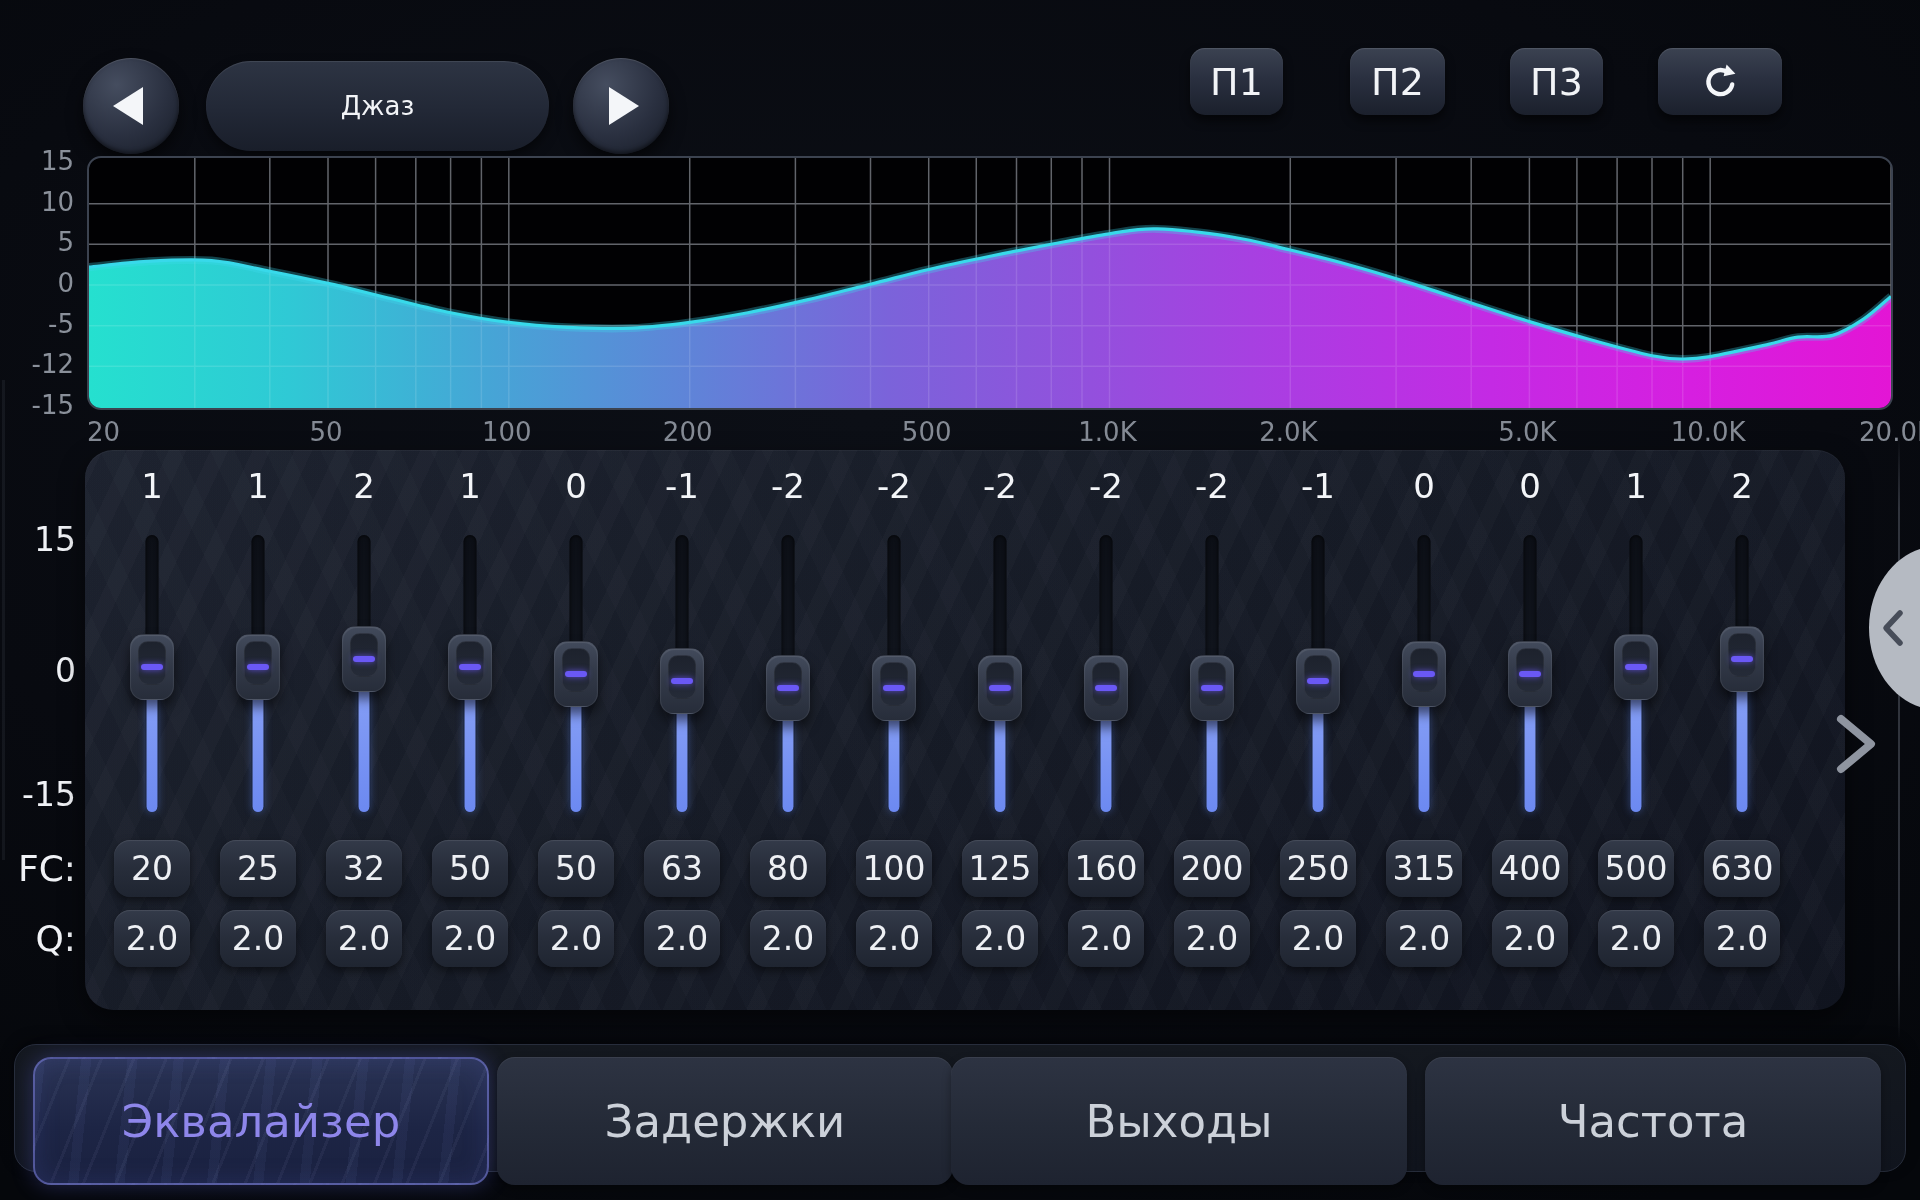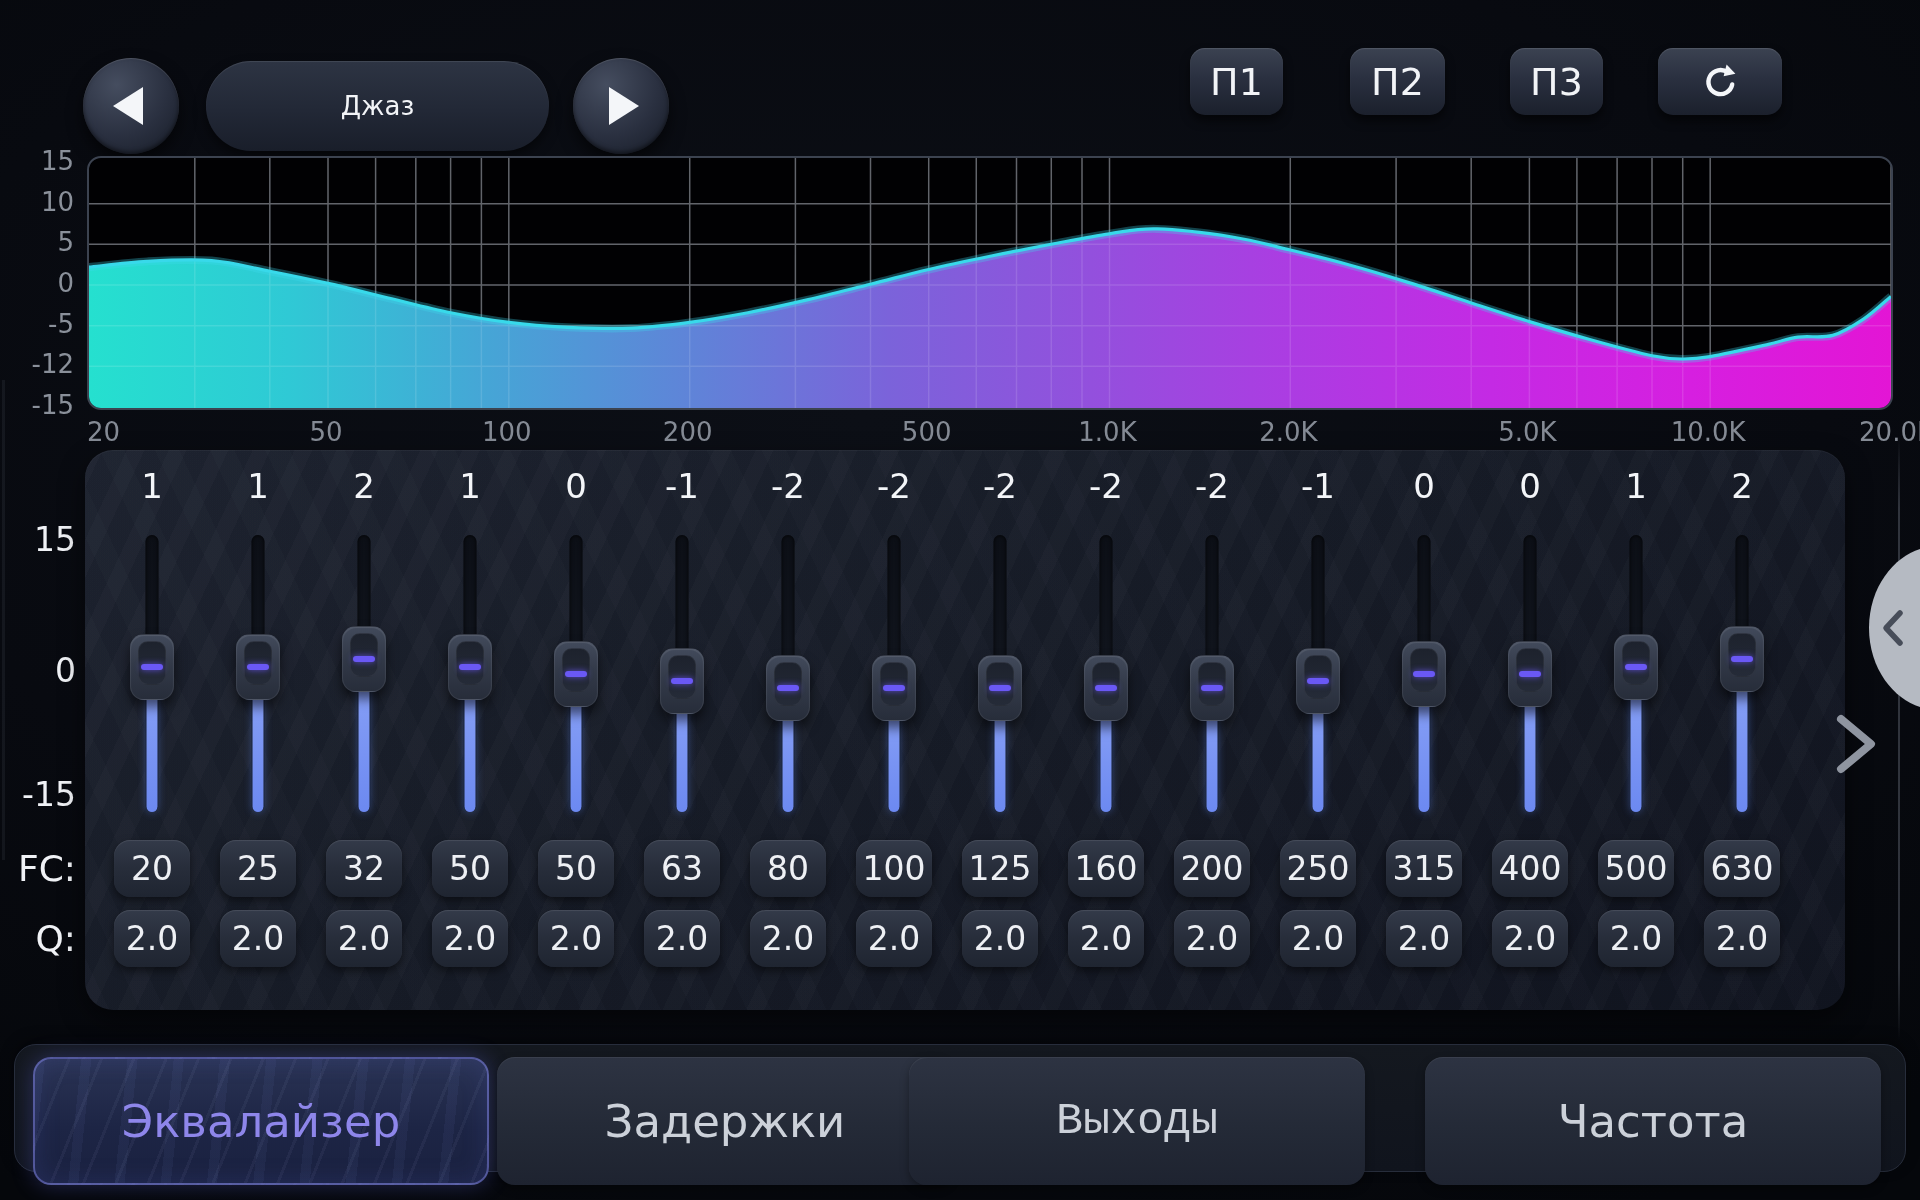--- a/index.html
+++ b/index.html
@@ -416,19 +416,19 @@
   </svg>
 </div>
 
 <div id="tabbar">
   <div class="tab active" style="left:18px;width:456px;">
       <span>Эквалайзер</span>
     </div>
   <div class="tab" style="left:482px;width:456px;">
       <span>Задержки</span>
     </div>
-  <div class="tab" style="left:894px;width:456px;font-family:Liberation Mono, monospace;">
+  <div class="tab" style="left:936px;width:456px;">
       <span>Выходы</span>
     </div>
   <div class="tab" style="left:1410px;width:456px;">
       <span>Частота</span>
     </div>
 </div>
 
 </body></html>

